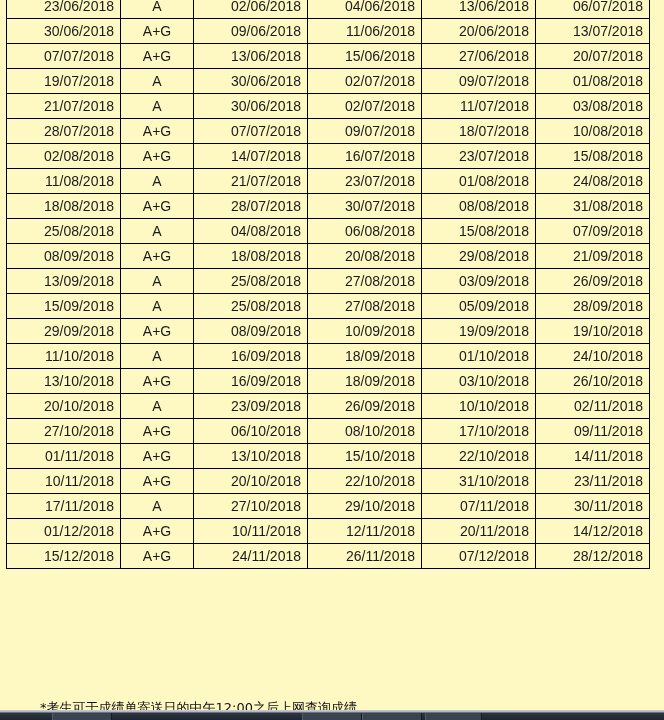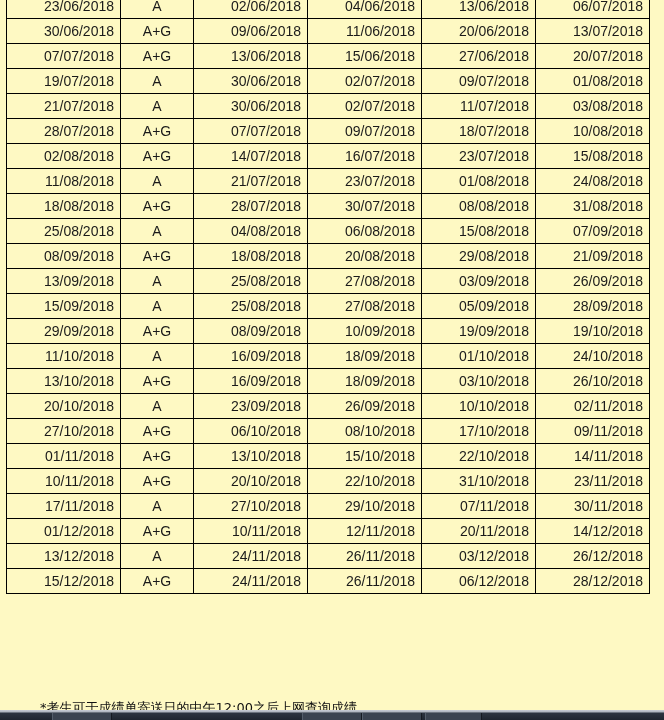--- a/index.html
+++ b/index.html
@@ -247,33 +247,25 @@
           </tr>
           <tr>
             <td class="c0">01/12/2018</td>
             <td class="c1">A+G</td>
             <td class="c2">10/11/2018</td>
             <td class="c3">12/11/2018</td>
             <td class="c4">20/11/2018</td>
             <td class="c5">14/12/2018</td>
           </tr>
           <tr>
-            <td class="c0">13/12/2018</td>
-            <td class="c1">A</td>
+            <td class="c0">15/12/2018</td>
+            <td class="c1">A+G</td>
             <td class="c2">24/11/2018</td>
             <td class="c3">26/11/2018</td>
-            <td class="c4">03/12/2018</td>
-            <td class="c5">26/12/2018</td>
-          </tr>
-          <tr>
-            <td class="c0">15/12/2018</td>
-            <td class="c1">A+G</td>
-            <td class="c2">24/11/2018</td>
-            <td class="c3">26/11/2018</td>
-            <td class="c4">06/12/2018</td>
+            <td class="c4">07/12/2018</td>
             <td class="c5">28/12/2018</td>
           </tr>
         </tbody>
     </table>
   </div>
 
   <div class="notes">
     <div>*考生可于成绩单寄送日的中午12:00之后上网查询成绩。</div>
     <div>*考生可于口试预定开始日的凌晨00:00之后上网预定口试区间。</div>
   </div>

